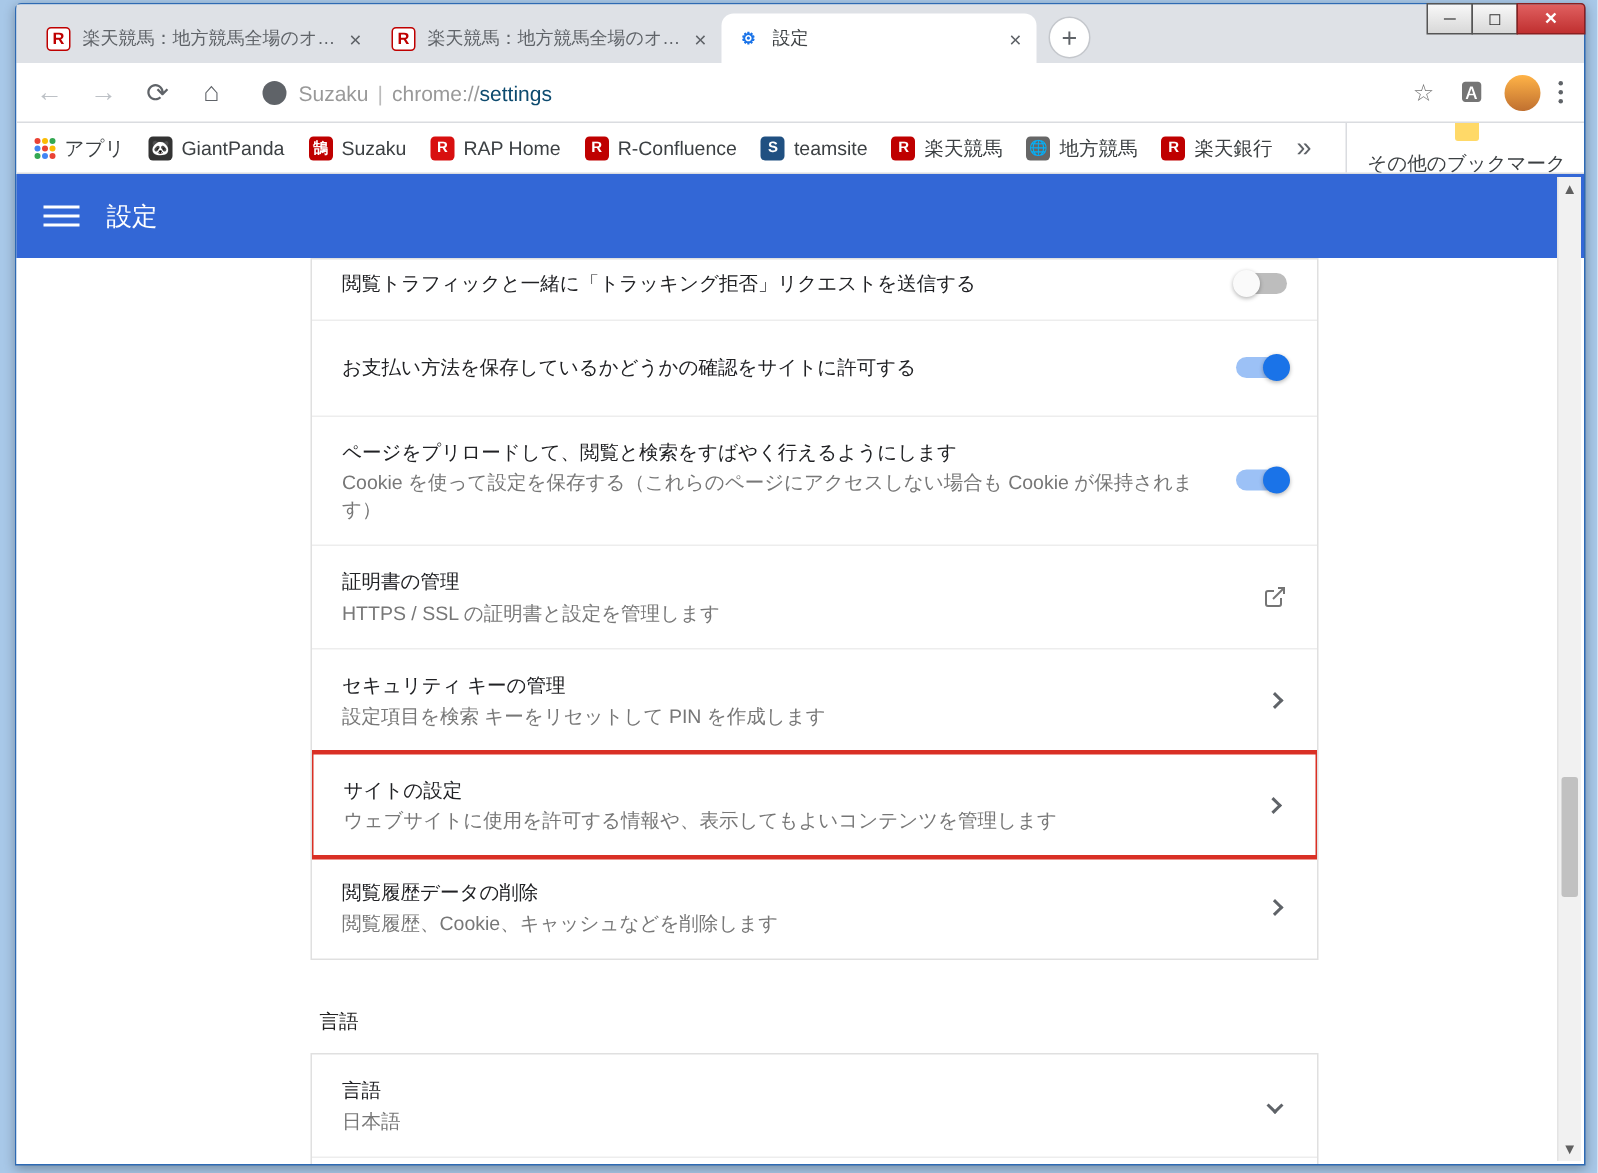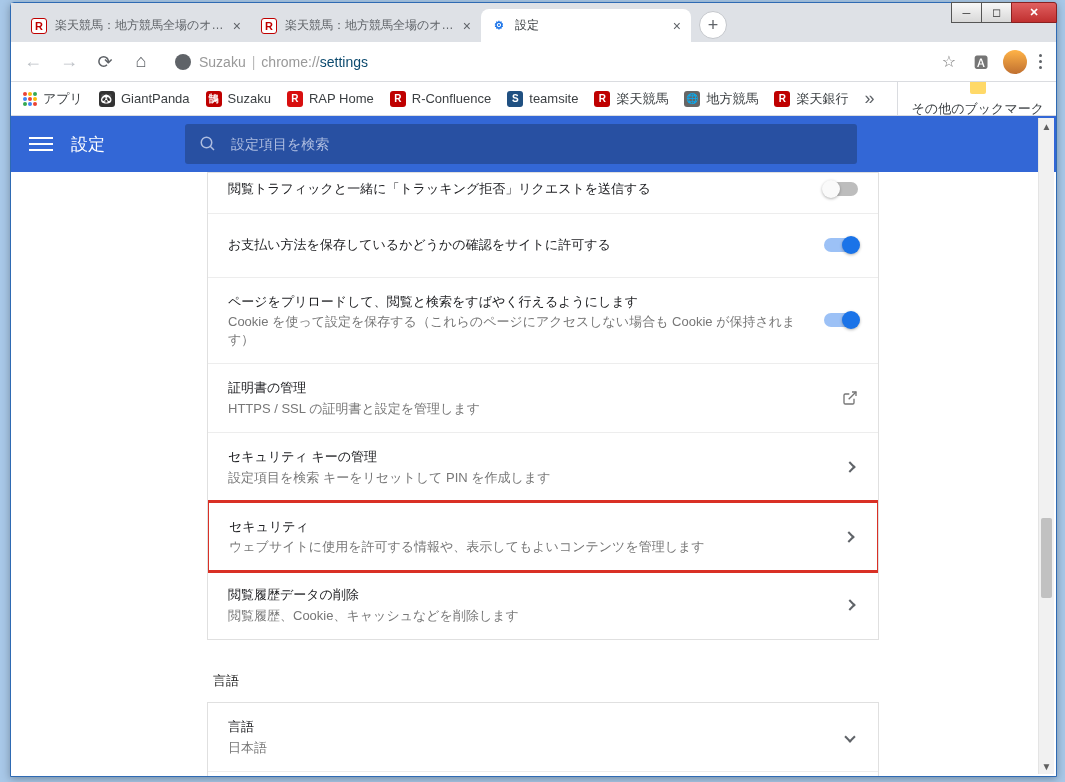--- a/index.html
+++ b/index.html
@@ -191,27 +191,20 @@
     </div>
   </div>
 
   <div class="settings-bar">
     <div class="hamburger">
         <span></span>
         <span></span>
         <span></span>
       </div>
     <div class="settings-title">設定</div>
-    <div class="search-box">
-      <svg class="search-icon" viewBox="0 0 24 24" fill="none" stroke="#AEBDE0" stroke-width="2">
-          <circle cx="10" cy="10" r="7"></circle>
-          <line x1="20" y1="20" x2="15" y2="15"></line>
-        </svg>
-      <input type="text" placeholder="設定項目を検索" style="">
-    </div>
   </div>
 
   <div class="content">
     <div class="settings-panel">
 
       <div class="section">
         <div class="row first">
           <div class="row-text">
               <div class="row-title">閲覧トラフィックと一緒に「トラッキング拒否」リクエストを送信する</div>
             </div>
@@ -249,21 +242,21 @@
         </div>
         <div class="row">
           <div class="row-text">
             <div class="row-title">セキュリティ キーの管理</div>
             <div class="row-sub">設定項目を検索 キーをリセットして PIN を作成します</div>
           </div>
           <span class="chevron"></span>
         </div>
         <div class="row highlighted">
           <div class="row-text">
-            <div class="row-title">セキュリティ</div>
+            <div class="row-title">サイトの設定</div>
             <div class="row-sub">ウェブサイトに使用を許可する情報や、表示してもよいコンテンツを管理します</div>
           </div>
           <span class="chevron"></span>
         </div>
         <div class="row">
           <div class="row-text">
             <div class="row-title">閲覧履歴データの削除</div>
             <div class="row-sub">閲覧履歴、Cookie、キャッシュなどを削除します</div>
           </div>
           <span class="chevron"></span>

